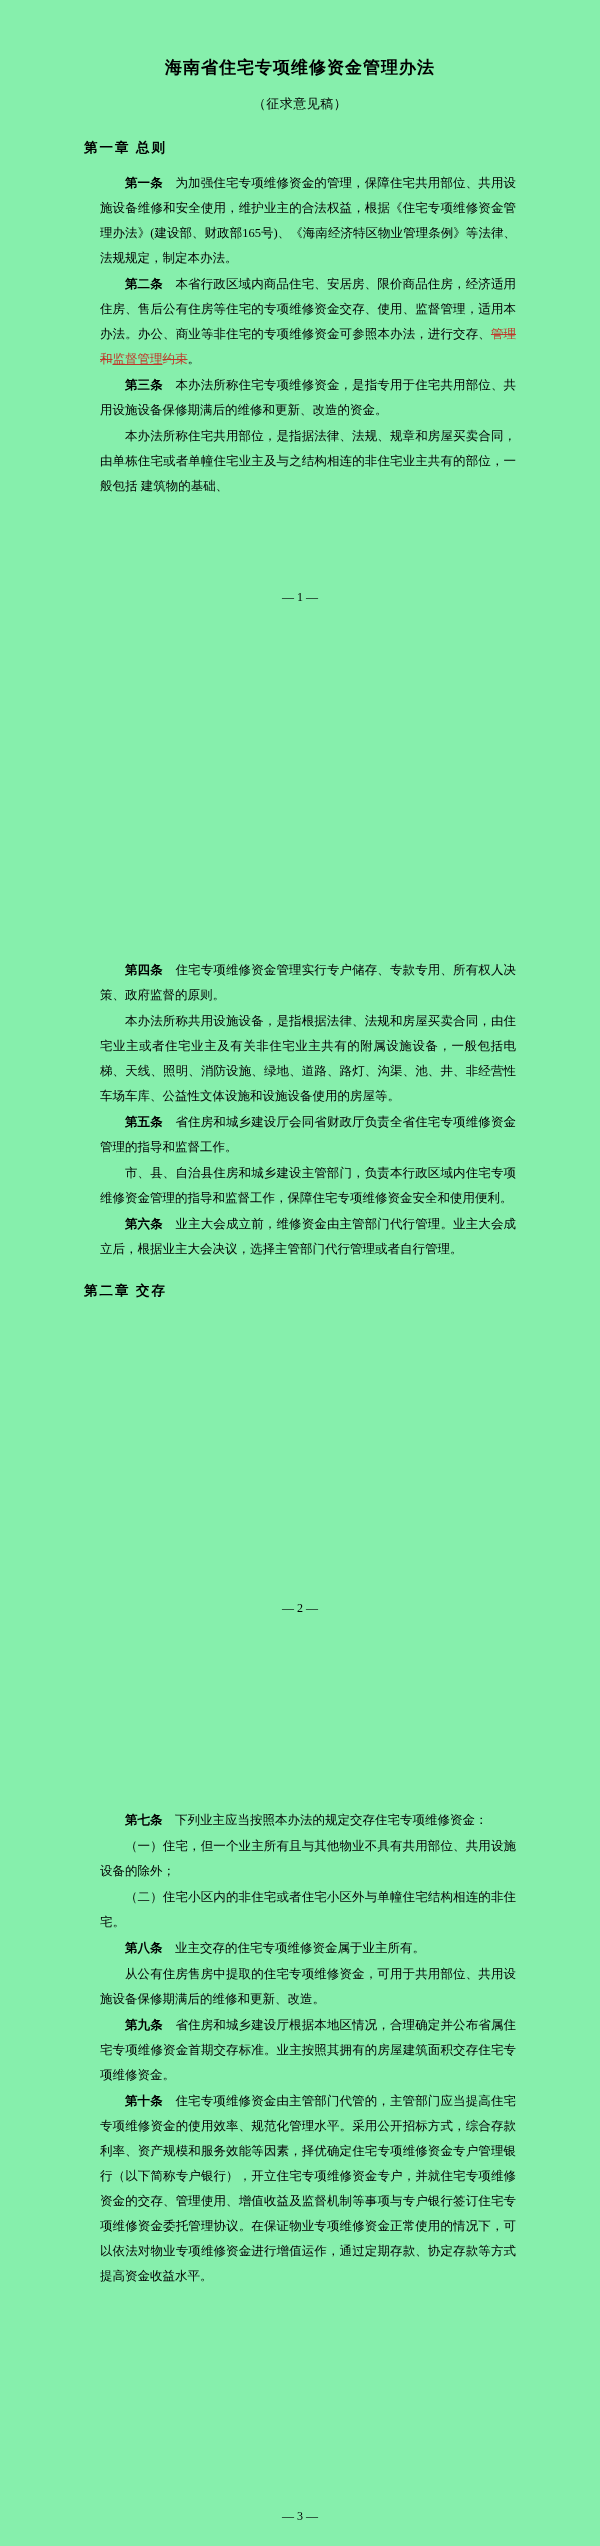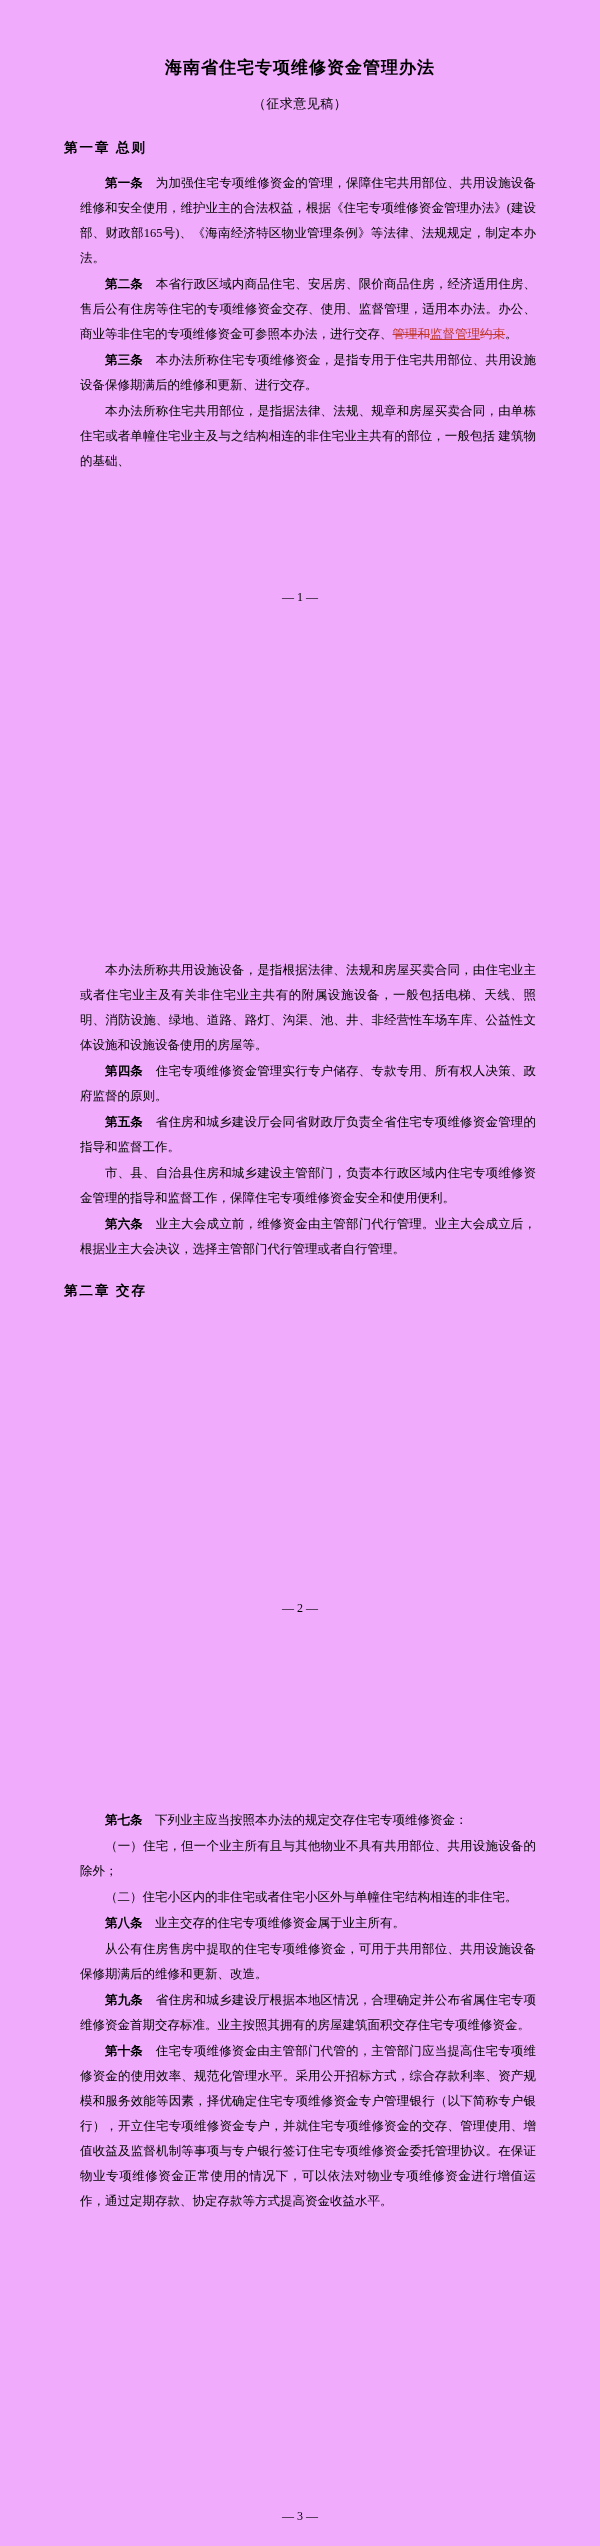--- a/index.html
+++ b/index.html
@@ -12,22 +12,22 @@
   }
   .doc {
     width: 600px;
     margin: 0 auto;
     background: #ffffff;
     position: relative;
   }
   .page {
     position: relative;
     box-sizing: border-box;
-    padding: 0 64px;
-    background: #f0abfc;
+    padding: 0 84px;
+    background: #86efac;
   }
   .page-1 { height: 860px; padding-top: 56px; }
   .page-2 { height: 852px; padding-top: 98px; }
   .page-3 { height: 834px; padding-top: 96px; }
 
   .doc-title {
     font-size: 17px;
     font-weight: bold;
     text-align: center;
     letter-spacing: 1px;
@@ -91,32 +91,32 @@
   <div class="page page-1">
     <h1 class="doc-title">海南省住宅专项维修资金管理办法</h1>
     <div class="doc-subtitle">（征求意见稿）</div>
 
     <div class="chapter">第一章  总则</div>
 
     <p class="para"><span class="art">第一条</span><span>　为加强住宅专项维修资金的管理，保障住宅共用部位、共用设施设备维修和安全使用，维护业主的合法权益，根据《住宅专项维修资金管理办法》(建设部、财政部165号)、《海南经济特区物业管理条例》等法律、法规规定，制定本办法。</span></p>
 
     <p class="para"><span class="art">第二条</span><span>　本省行政区域内商品住宅、安居房、限价商品住房，经济适用住房、售后公有住房等住宅的专项维修资金交存、使用、监督管理，适用本办法。办公、商业等非住宅的专项维修资金可参照本办法，进行交存、</span><span class="strike">管理和</span><span class="ins">监督管理</span><span class="strike">约束</span><span>。</span></p>
 
-    <p class="para"><span class="art">第三条</span><span>　本办法所称住宅专项维修资金，是指专用于住宅共用部位、共用设施设备保修期满后的维修和更新、进行交存。</span></p>
+    <p class="para"><span class="art">第三条</span><span>　本办法所称住宅专项维修资金，是指专用于住宅共用部位、共用设施设备保修期满后的维修和更新、改造的资金。</span></p>
 
     <p class="para"><span>本办法所称住宅共用部位，是指据法律、法规、规章和房屋买卖合同，由单栋住宅或者单幢住宅业主及与之结构相连的非住宅业主共有的部位，一般包括 建筑物的基础、</span></p>
 
     <div class="pagenum pagenum-1">— 1 —</div>
   </div>
 
   <div class="page page-2">
 
+    <p class="para"><span class="art">第四条</span><span>　住宅专项维修资金管理实行专户储存、专款专用、所有权人决策、政府监督的原则。</span></p>
+
     <p class="para"><span>本办法所称共用设施设备，是指根据法律、法规和房屋买卖合同，由住宅业主或者住宅业主及有关非住宅业主共有的附属设施设备，一般包括电梯、天线、照明、消防设施、绿地、道路、路灯、沟渠、池、井、非经营性车场车库、公益性文体设施和设施设备使用的房屋等。</span></p>
-
-    <p class="para"><span class="art">第四条</span><span>　住宅专项维修资金管理实行专户储存、专款专用、所有权人决策、政府监督的原则。</span></p>
 
     <p class="para"><span class="art">第五条</span><span>　省住房和城乡建设厅会同省财政厅负责全省住宅专项维修资金管理的指导和监督工作。</span></p>
 
     <p class="para"><span>市、县、自治县住房和城乡建设主管部门，负责本行政区域内住宅专项维修资金管理的指导和监督工作，保障住宅专项维修资金安全和使用便利。</span></p>
 
     <p class="para"><span class="art">第六条</span><span>　业主大会成立前，维修资金由主管部门代行管理。业主大会成立后，根据业主大会决议，选择主管部门代行管理或者自行管理。</span></p>
 
     <div class="chapter chapter-2">第二章  交存</div>
 
     <div class="pagenum pagenum-2">— 2 —</div>

